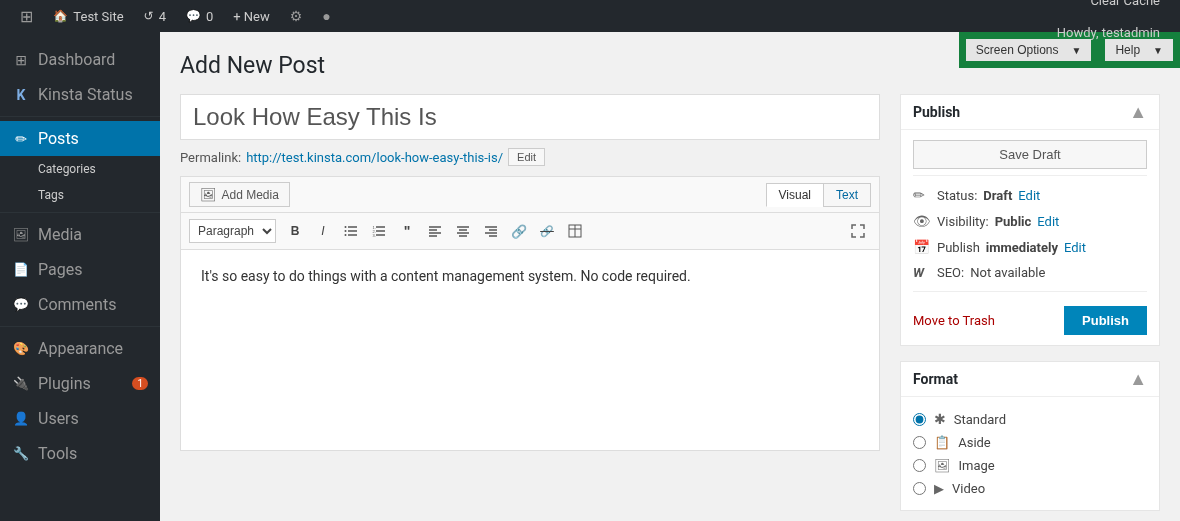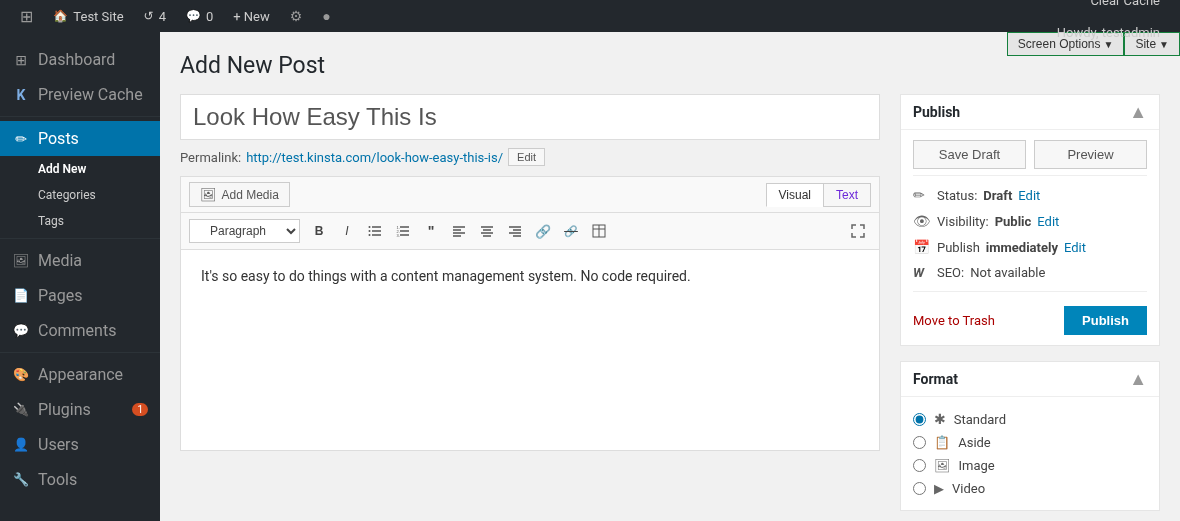--- a/index.html
+++ b/index.html
@@ -83,33 +83,33 @@
       padding: 5px 8px; border-bottom: 1px solid #ddd; background: #f9f9f9;
     }
     .add-media-btn {
       display: flex; align-items: center; gap: 5px;
       background: #f7f7f7; border: 1px solid #ccc; padding: 4px 10px;
       cursor: pointer; font-size: 12px; color: #555;
     }
     .editor-tabs { display: flex; gap: 0; }
     .editor-tab {
       padding: 4px 12px; border: 1px solid #ccc; background: #f7f7f7;
-      cursor: pointer; font-size: 12px; color: #6d28d9;
+      cursor: pointer; font-size: 12px; color: #0369a1;
     }
     .editor-tab:first-child { border-right: none; }
     .editor-tab.active { background: #fff; border-bottom-color: #fff; color: #333; }
 
     
     .format-toolbar {
       display: flex; align-items: center; gap: 2px;
       padding: 5px 8px; border-bottom: 1px solid #ddd; background: #f9f9f9;
       flex-wrap: wrap;
     }
     .format-select {
-      padding: 3px 16px; border: 1px solid #ccc; background: #fff;
+      padding: 3px 4px; border: 1px solid #ccc; background: #fff;
       font-size: 12px; color: #444; cursor: pointer; margin-right: 4px;
     }
     .toolbar-btn {
       width: 26px; height: 26px; display: flex; align-items: center; justify-content: center;
       border: 1px solid transparent; background: transparent; cursor: pointer;
       font-size: 12px; color: #444; border-radius: 2px;
     }
     .expand-btn {
       margin-left: auto; width: 26px; height: 26px;
       display: flex; align-items: center; justify-content: center;
@@ -176,23 +176,23 @@
     
     .main-and-sidebar { display: flex; align-items: flex-start; }
     .editor-area { flex: 1; }
 
     .screen-options-bar {
       position: fixed; top: 32px; right: 0;
       display: flex; align-items: center; gap: 0; z-index: 99;
       background: #f1f1f1;
     }
     .screen-opt-btn, .help-btn {
-      background: #e5e5e5; border: 1px solid #15803d; padding: 4px 10px;
+      background: #e5e5e5; border: 7px solid #15803d; padding: 4px 10px;
       cursor: pointer; font-size: 12px; color: #333;
-      display: flex; align-items: center; gap: 3px;
+      display: flex; align-items: center; gap: 13px;
     }
   </style>
 </head>
 <body>
 
 <div id="wpadminbar">
   <div class="adminbar-left">
     <div class="adminbar-item">
       <span style="font-size:16px; color:#999;">⊞</span>
     </div>
@@ -227,43 +227,40 @@
     </div>
   </div>
 </div>
 
 <div class="screen-options-bar">
   <button class="screen-opt-btn">
     <span>Screen Options</span>
     <span style="font-size:10px;">▼</span>
   </button>
   <button class="help-btn">
-    <span>Site</span>
+    <span>Help</span>
     <span style="font-size:10px;">▼</span>
   </button>
 </div>
 
 <div class="layout">
 
   <div id="adminmenu">
     <div class="menu-item">
       <span class="menu-icon">⊞</span>
       <span class="menu-label">Dashboard</span>
     </div>
     <div class="menu-item">
       <span class="menu-icon" style="font-weight:700; color:#7dade2;">K</span>
-      <span class="menu-label">Preview Cache</span>
+      <span class="menu-label">Kinsta Status</span>
     </div>
     <div class="menu-separator"></div>
     <div class="menu-item active">
       <span class="menu-icon">✏</span>
       <span class="menu-label">Posts</span>
-    </div>
-    <div class="submenu-item active">
-      <span>Add New</span>
     </div>
     <div class="submenu-item">
       <span>Categories</span>
     </div>
     <div class="submenu-item">
       <span>Tags</span>
     </div>
     <div class="menu-separator"></div>
     <div class="menu-item">
       <span class="menu-icon" style="font-size:13px;">🖼</span>
@@ -406,21 +403,20 @@
       <div id="right-sidebar">
 
         <div class="meta-box">
           <div class="meta-box-header">
             <span class="meta-box-title">Publish</span>
             <span class="meta-box-toggle">▲</span>
           </div>
           <div class="meta-box-body">
             <div class="publish-actions-top">
               <button class="save-draft-btn">Save Draft</button>
-              <button class="preview-btn">Preview</button>
             </div>
             <hr class="publish-divider">
             <div class="publish-status-row">
               <span class="status-icon">✏</span>
               <span>Status:</span>
               <strong>Draft</strong>
               <a class="status-link" href="#">Edit</a>
             </div>
             <div class="publish-status-row">
               <span class="status-icon">👁</span>

